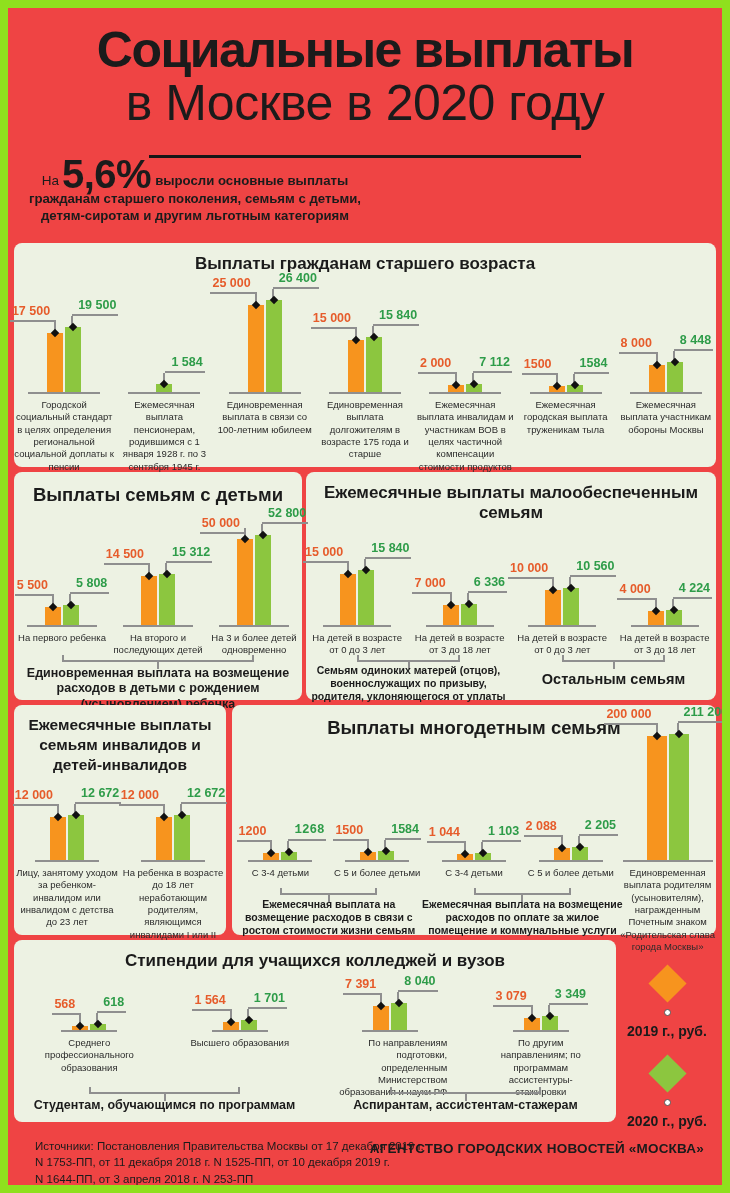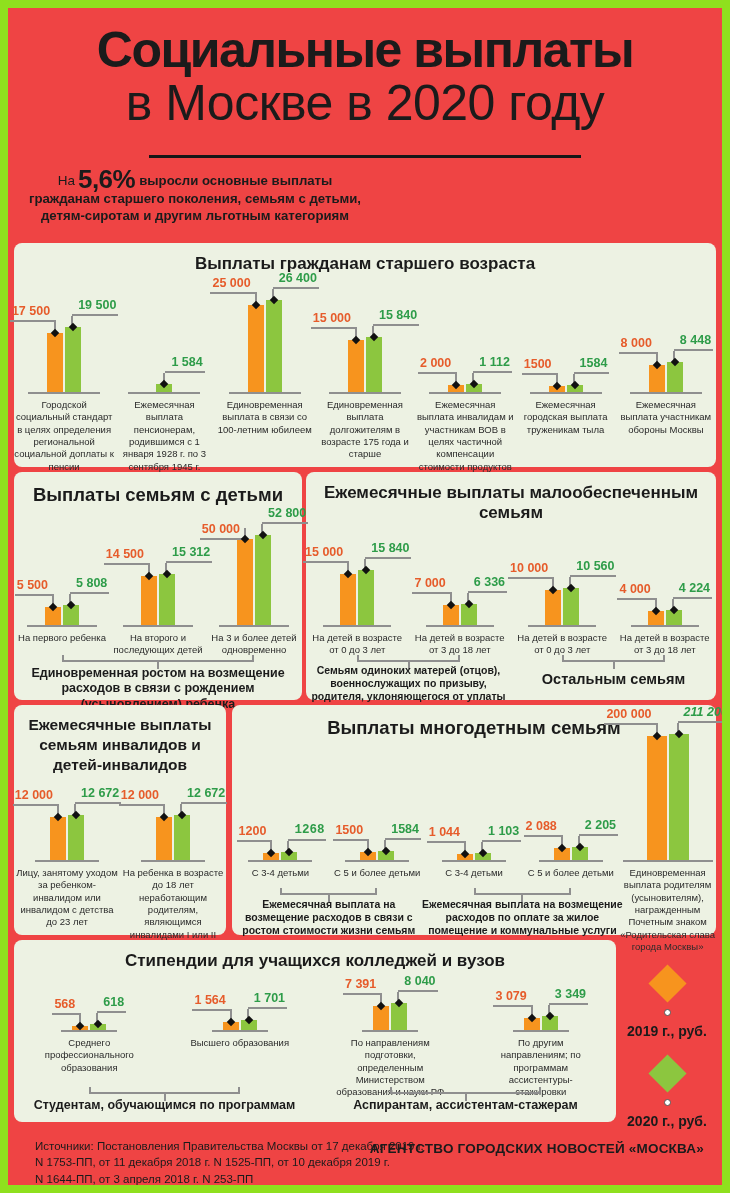--- a/index.html
+++ b/index.html
@@ -8,21 +8,21 @@
   #frame{position:absolute;inset:0;border:8px solid var(--border,#8FE01E);pointer-events:none;z-index:60;}
 
   
   .header-title{position:absolute;top:24px;left:0;width:730px;text-align:center;line-height:1.06;}
   .tl1{font-size:50px;font-weight:800;letter-spacing:-1.5px;}
   .tl2{font-size:50px;font-weight:400;letter-spacing:-0.5px;}
   .divider{position:absolute;top:155px;left:149px;width:432px;height:3px;background:#161616;}
   .stat{position:absolute;top:172px;width:334px;text-align:center;font-weight:700;font-size:13.2px;line-height:1.32;}
   #stat0{left:28px;} #stat1{left:372px;}
   .stat .pre{font-weight:400;font-size:13.5px;}
-  .stat .big{font-weight:700;font-size:26px;letter-spacing:-0.5px;vertical-align:-3px;line-height:0;margin:0 4px 0 3px;}
+  .stat .big{font-weight:700;font-size:40px;letter-spacing:-0.5px;vertical-align:-3px;line-height:0;margin:0 4px 0 3px;}
 
   
   .panel{position:absolute;background:var(--panel,#EDF2E3);border-radius:8px;}
   .panel h2{text-align:center;font-weight:700;margin:0;}
   #pn0{left:14px;top:243px;width:702px;height:224px;}
   #pn1{left:14px;top:472px;width:288px;height:228px;}
   #pn2{left:306px;top:472px;width:410px;height:228px;}
   #pn3{left:14px;top:705px;width:212px;height:230px;}
   #pn4{left:232px;top:705px;width:484px;height:230px;}
   #pn5{left:14px;top:940px;width:602px;height:182px;}
@@ -138,21 +138,21 @@
         </div>
         <div class="chart">
           <div class="plot" style="width: 72px; height: 116px;">
             <div class="axis"></div>
             <div class="bar o" style="width: 16px; height: 7px; left: calc(50% - 17px);"></div>
             <div class="dot" style="left: calc(50% - 12px); bottom: 6px;"></div>
             <div class="co o" style="right: calc(50% + 8px); bottom: 20px; text-align: right;">2 000</div>
             <div class="cv" style="right: calc(50% + 8px); bottom: 9px; height: 11px;"></div>
             <div class="bar g" style="width: 16px; height: 8px; left: calc(50% + 1px);"></div>
             <div class="dot" style="left: calc(50% + 6px); bottom: 7px;"></div>
-            <div class="co g" style="left: calc(50% + 8px); bottom: 21px;">1 112</div>
+            <div class="co g" style="left: calc(50% + 8px); bottom: 21px;">7 112</div>
             <div class="cv" style="left: calc(50% + 7px); bottom: 10px; height: 11px;"></div>
           </div>
           <div class="clabel" style="width: 100px;">Ежемесячная выплата инвалидам и участникам ВОВ в целях частичной компенсации стоимости продуктов питания</div>
         </div>
         <div class="chart">
           <div class="plot" style="width: 72px; height: 116px;">
             <div class="axis"></div>
             <div class="bar o" style="width: 16px; height: 6px; left: calc(50% - 17px);"></div>
             <div class="dot" style="left: calc(50% - 12px); bottom: 5px;"></div>
             <div class="co o" style="right: calc(50% + 8px); bottom: 19px;">1500</div>
@@ -210,34 +210,34 @@
             <div class="co g" style="left: calc(50% + 8px); bottom: 64px;">15 312</div>
             <div class="cv" style="left: calc(50% + 7px); bottom: 53px; height: 11px;"></div>
           </div>
           <div class="clabel" style="width: 96px;">На второго и последующих детей</div>
         </div>
         <div class="chart">
           <div class="plot" style="width: 70px; height: 112px;">
             <div class="axis"></div>
             <div class="bar o" style="width: 16px; height: 86px; left: calc(50% - 17px);"></div>
             <div class="dot" style="left: calc(50% - 12px); bottom: 85px;"></div>
-            <div class="co o" style="right: calc(50% + 8px); bottom: 87px;">50 000</div>
+            <div class="co o" style="right: calc(50% + 8px); bottom: 93px;">50 000</div>
             <div class="cv" style="right: calc(50% + 8px); bottom: 88px; height: 11px;"></div>
             <div class="bar g" style="width: 16px; height: 90px; left: calc(50% + 1px);"></div>
             <div class="dot" style="left: calc(50% + 6px); bottom: 89px;"></div>
             <div class="co g" style="left: calc(50% + 8px); bottom: 103px;">52 800</div>
             <div class="cv" style="left: calc(50% + 7px); bottom: 92px; height: 11px;"></div>
           </div>
           <div class="clabel" style="width: 96px;">На 3 и более детей одновременно</div>
         </div>
       </div>
     <div class="brackets">
         <div class="bracket" style="left: 16.6667%; width: 66.6667%; top: 183px;"></div>
         <div class="btick" style="left: calc(50% - 1px); top: 190px;"></div>
-        <div class="blabel md" style="left: 50%; top: 194px; width: 97%;">Единовременная ростом на возмещение расходов в связи с рождением (усыновлением) ребенка</div>
+        <div class="blabel md" style="left: 50%; top: 194px; width: 97%;">Единовременная выплата на возмещение расходов в детьми с рождением (усыновлением) ребенка</div>
       </div>
   </div>
   <div class="panel" id="pn2">
     <h2 class="h-md">Ежемесячные выплаты малообеспеченным семьям</h2>
     <div class="charts" style="top: 43px;">
         <div class="chart">
           <div class="plot" style="width: 68px; height: 112px;">
             <div class="axis"></div>
             <div class="bar o" style="width: 16px; height: 51px; left: calc(50% - 17px);"></div>
             <div class="dot" style="left: calc(50% - 12px); bottom: 50px;"></div>
@@ -397,21 +397,21 @@
         </div>
         <div class="chart">
           <div class="plot" style="width: 90px; height: 130px;">
             <div class="axis"></div>
             <div class="bar o" style="width: 20px; height: 124px; left: calc(50% - 21px);"></div>
             <div class="dot" style="left: calc(50% - 14px); bottom: 123px;"></div>
             <div class="co o" style="right: calc(50% + 10px); bottom: 137px;">200 000</div>
             <div class="cv" style="right: calc(50% + 10px); bottom: 126px; height: 11px;"></div>
             <div class="bar g" style="width: 20px; height: 126px; left: calc(50% + 1px);"></div>
             <div class="dot" style="left: calc(50% + 8px); bottom: 125px;"></div>
-            <div class="co g" style="left: calc(50% + 10px); bottom: 139px; font-style: italic;">211 200</div>
+            <div class="co g" style="left: calc(50% + 10px); bottom: 139px;">211 200</div>
             <div class="cv" style="left: calc(50% + 9px); bottom: 128px; height: 11px;"></div>
           </div>
           <div class="clabel" style="width: 95px;">Единовременная выплата родителям (усыновителям), награжденным Почетным знаком «Родительская слава города Москвы»</div>
         </div>
       </div>
     <div class="brackets">
         <div class="bracket" style="left: 10%; width: 20%; top: 183px;"></div>
         <div class="btick" style="left: calc(20% - 1px); top: 190px;"></div>
         <div class="blabel sm" style="left: 20%; top: 193px; width: 40%;">Ежемесячная выплата на возмещение расходов в связи с ростом стоимости жизни семьям</div>
         <div class="bracket" style="left: 50%; width: 20%; top: 183px;"></div>
@@ -455,21 +455,21 @@
             <div class="axis"></div>
             <div class="bar o" style="width: 16px; height: 24px; left: calc(50% - 17px);"></div>
             <div class="dot" style="left: calc(50% - 12px); bottom: 23px;"></div>
             <div class="co o" style="right: calc(50% + 8px); bottom: 37px;">7 391</div>
             <div class="cv" style="right: calc(50% + 8px); bottom: 26px; height: 11px;"></div>
             <div class="bar g" style="width: 16px; height: 27px; left: calc(50% + 1px);"></div>
             <div class="dot" style="left: calc(50% + 6px); bottom: 26px;"></div>
             <div class="co g" style="left: calc(50% + 8px); bottom: 40px;">8 040</div>
             <div class="cv" style="left: calc(50% + 7px); bottom: 29px; height: 11px;"></div>
           </div>
-          <div class="clabel" style="width: 114px;">По направлениям подготовки, определенным Министерством образования и науки РФ</div>
+          <div class="clabel" style="width: 114px; text-align: right;">По направлениям подготовки, определенным Министерством образования и науки РФ</div>
         </div>
         <div class="chart">
           <div class="plot" style="width: 56px; height: 60px;">
             <div class="axis"></div>
             <div class="bar o" style="width: 16px; height: 12px; left: calc(50% - 17px);"></div>
             <div class="dot" style="left: calc(50% - 12px); bottom: 11px;"></div>
             <div class="co o" style="right: calc(50% + 8px); bottom: 25px;">3 079</div>
             <div class="cv" style="right: calc(50% + 8px); bottom: 14px; height: 11px;"></div>
             <div class="bar g" style="width: 16px; height: 14px; left: calc(50% + 1px);"></div>
             <div class="dot" style="left: calc(50% + 6px); bottom: 13px;"></div>

